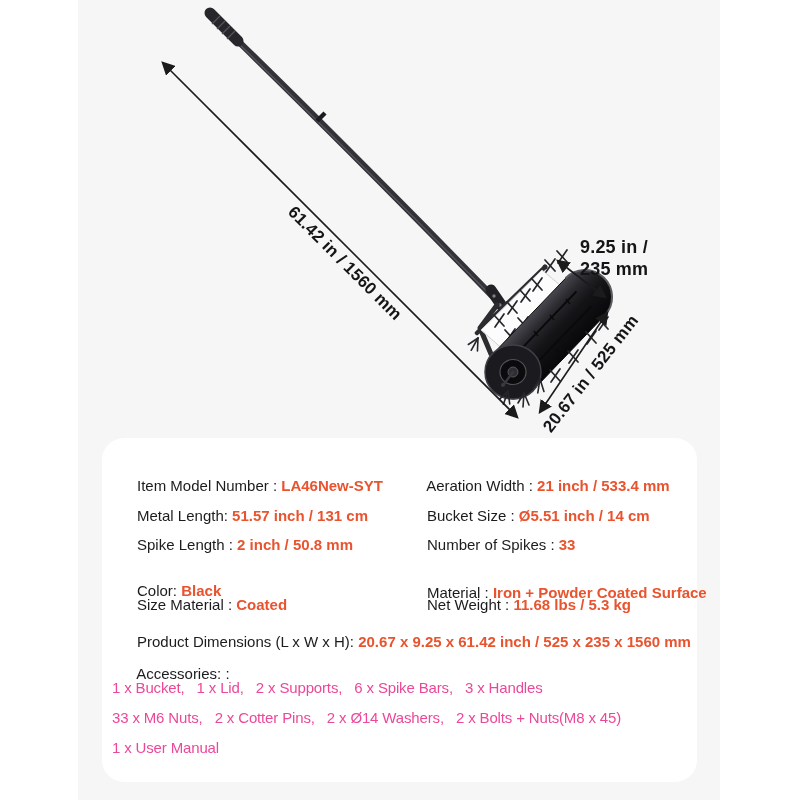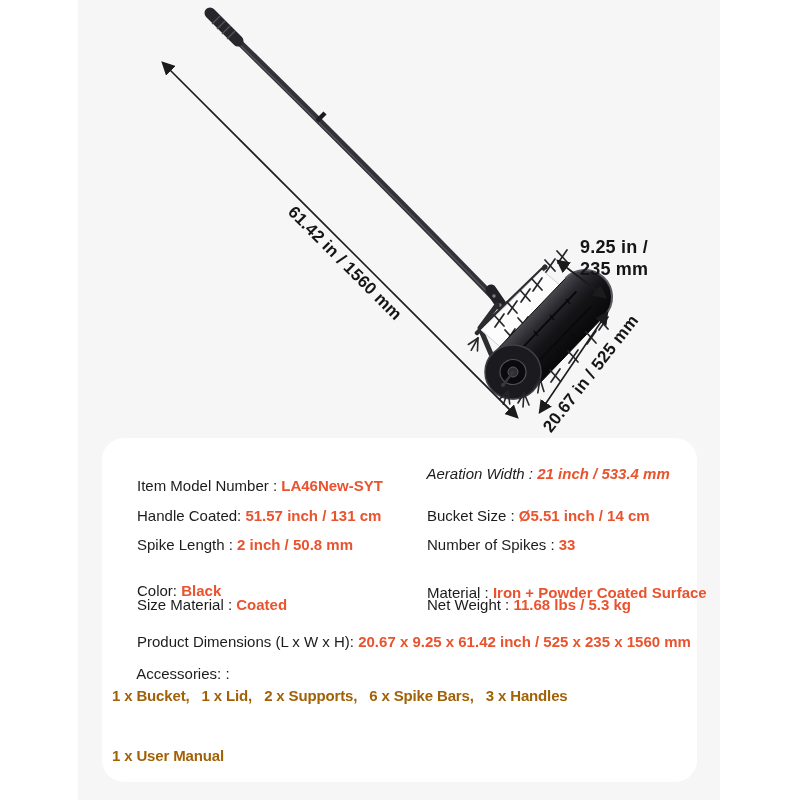--- a/index.html
+++ b/index.html
@@ -9,21 +9,21 @@
   #diagram-svg{position:absolute;left:0;top:0;width:800px;height:800px;}
   .dim-label{font-family:"Liberation Sans",sans-serif;font-size:17px;font-weight:600;
              fill:#151517;letter-spacing:.2px;}
   .dim-label2{font-family:"Liberation Sans",sans-serif;font-size:18px;font-weight:600;
              fill:#151517;letter-spacing:.2px;}
   #spec-card{position:absolute;left:102px;top:438px;width:595px;height:344px;
              background:#ffffff;border-radius:22px;}
   .row{position:absolute;white-space:pre;font-size:15px;color:#1c1c1e;line-height:17px;}
   .lbl{color:#1c1c1e;font-weight:normal;}
   .val{color:#e9532e;font-weight:bold;}
-  .acc{color:#a16207;font-weight:bold;letter-spacing:-0.15px;margin-top:8px;}
+  .acc{color:#ec4899;font-weight:normal;letter-spacing:-0.15px;}
   .col-l{left:10px;}
   .col-r{left:300px;}
 </style>
 </head>
 <body>
 
 <div id="stage">
 
   <div id="photo-bg"></div>
 
@@ -134,33 +134,33 @@
     <text class="dim-label2" x="580" y="275" text-anchor="start">235 mm</text>
     <text class="dim-label" transform="translate(595,377) rotate(-52)" text-anchor="middle">20.67 in / 525 mm</text>
   </svg>
 
   <div id="spec-card">
 
     <div class="row col-l" style="top:22px;">
       <span class="lbl">Item Model Number : </span><span class="val">LA46New-SYT</span>
     </div>
     <div class="row col-l" style="top:52px;">
-      <span class="lbl">Handle Coated: </span><span class="val">51.57 inch / 131 cm</span>
+      <span class="lbl">Metal Length: </span><span class="val">51.57 inch / 131 cm</span>
     </div>
     <div class="row col-l" style="top:81px;">
       <span class="lbl">Spike Length : </span><span class="val">2 inch / 50.8 mm</span>
     </div>
     <div class="row col-l" style="top:127px;">
       <span class="lbl">Color: </span><span class="val">Black</span>
     </div>
     <div class="row col-l" style="top:141px;">
       <span class="lbl">Size Material : </span><span class="val">Coated</span>
     </div>
 
-    <div class="row col-r" style="top:10px;font-style:italic;">
+    <div class="row col-r" style="top:22px;">
       <span class="lbl">Aeration Width : </span><span class="val">21 inch / 533.4 mm</span>
     </div>
     <div class="row col-r" style="top:52px;">
       <span class="lbl">Bucket Size : </span><span class="val">Ø5.51 inch / 14 cm</span>
     </div>
     <div class="row col-r" style="top:81px;">
       <span class="lbl">Number of Spikes : </span><span class="val">33</span>
     </div>
     <div class="row col-r" style="top:129px;">
       <span class="lbl">Material : </span><span class="val">Iron + Powder Coated Surface</span>
@@ -170,16 +170,17 @@
     </div>
 
     <div class="row col-l" style="top:178px;">
       <span class="lbl">Product Dimensions (L x W x H): </span><span class="val">20.67 x 9.25 x 61.42 inch / 525 x 235 x 1560 mm</span>
     </div>
 
     <div class="row col-l" style="top:210px;">
       <span class="lbl">Accessories: :</span>
     </div>
     <div class="row col-l acc" style="top:241px;">1 x Bucket,   1 x Lid,   2 x Supports,   6 x Spike Bars,   3 x Handles</div>
+    <div class="row col-l acc" style="top:271px;">33 x M6 Nuts,   2 x Cotter Pins,   2 x Ø14 Washers,   2 x Bolts + Nuts(M8 x 45)</div>
     <div class="row col-l acc" style="top:301px;">1 x User Manual</div>
   </div>
 
 </div>
 
 </body></html>

